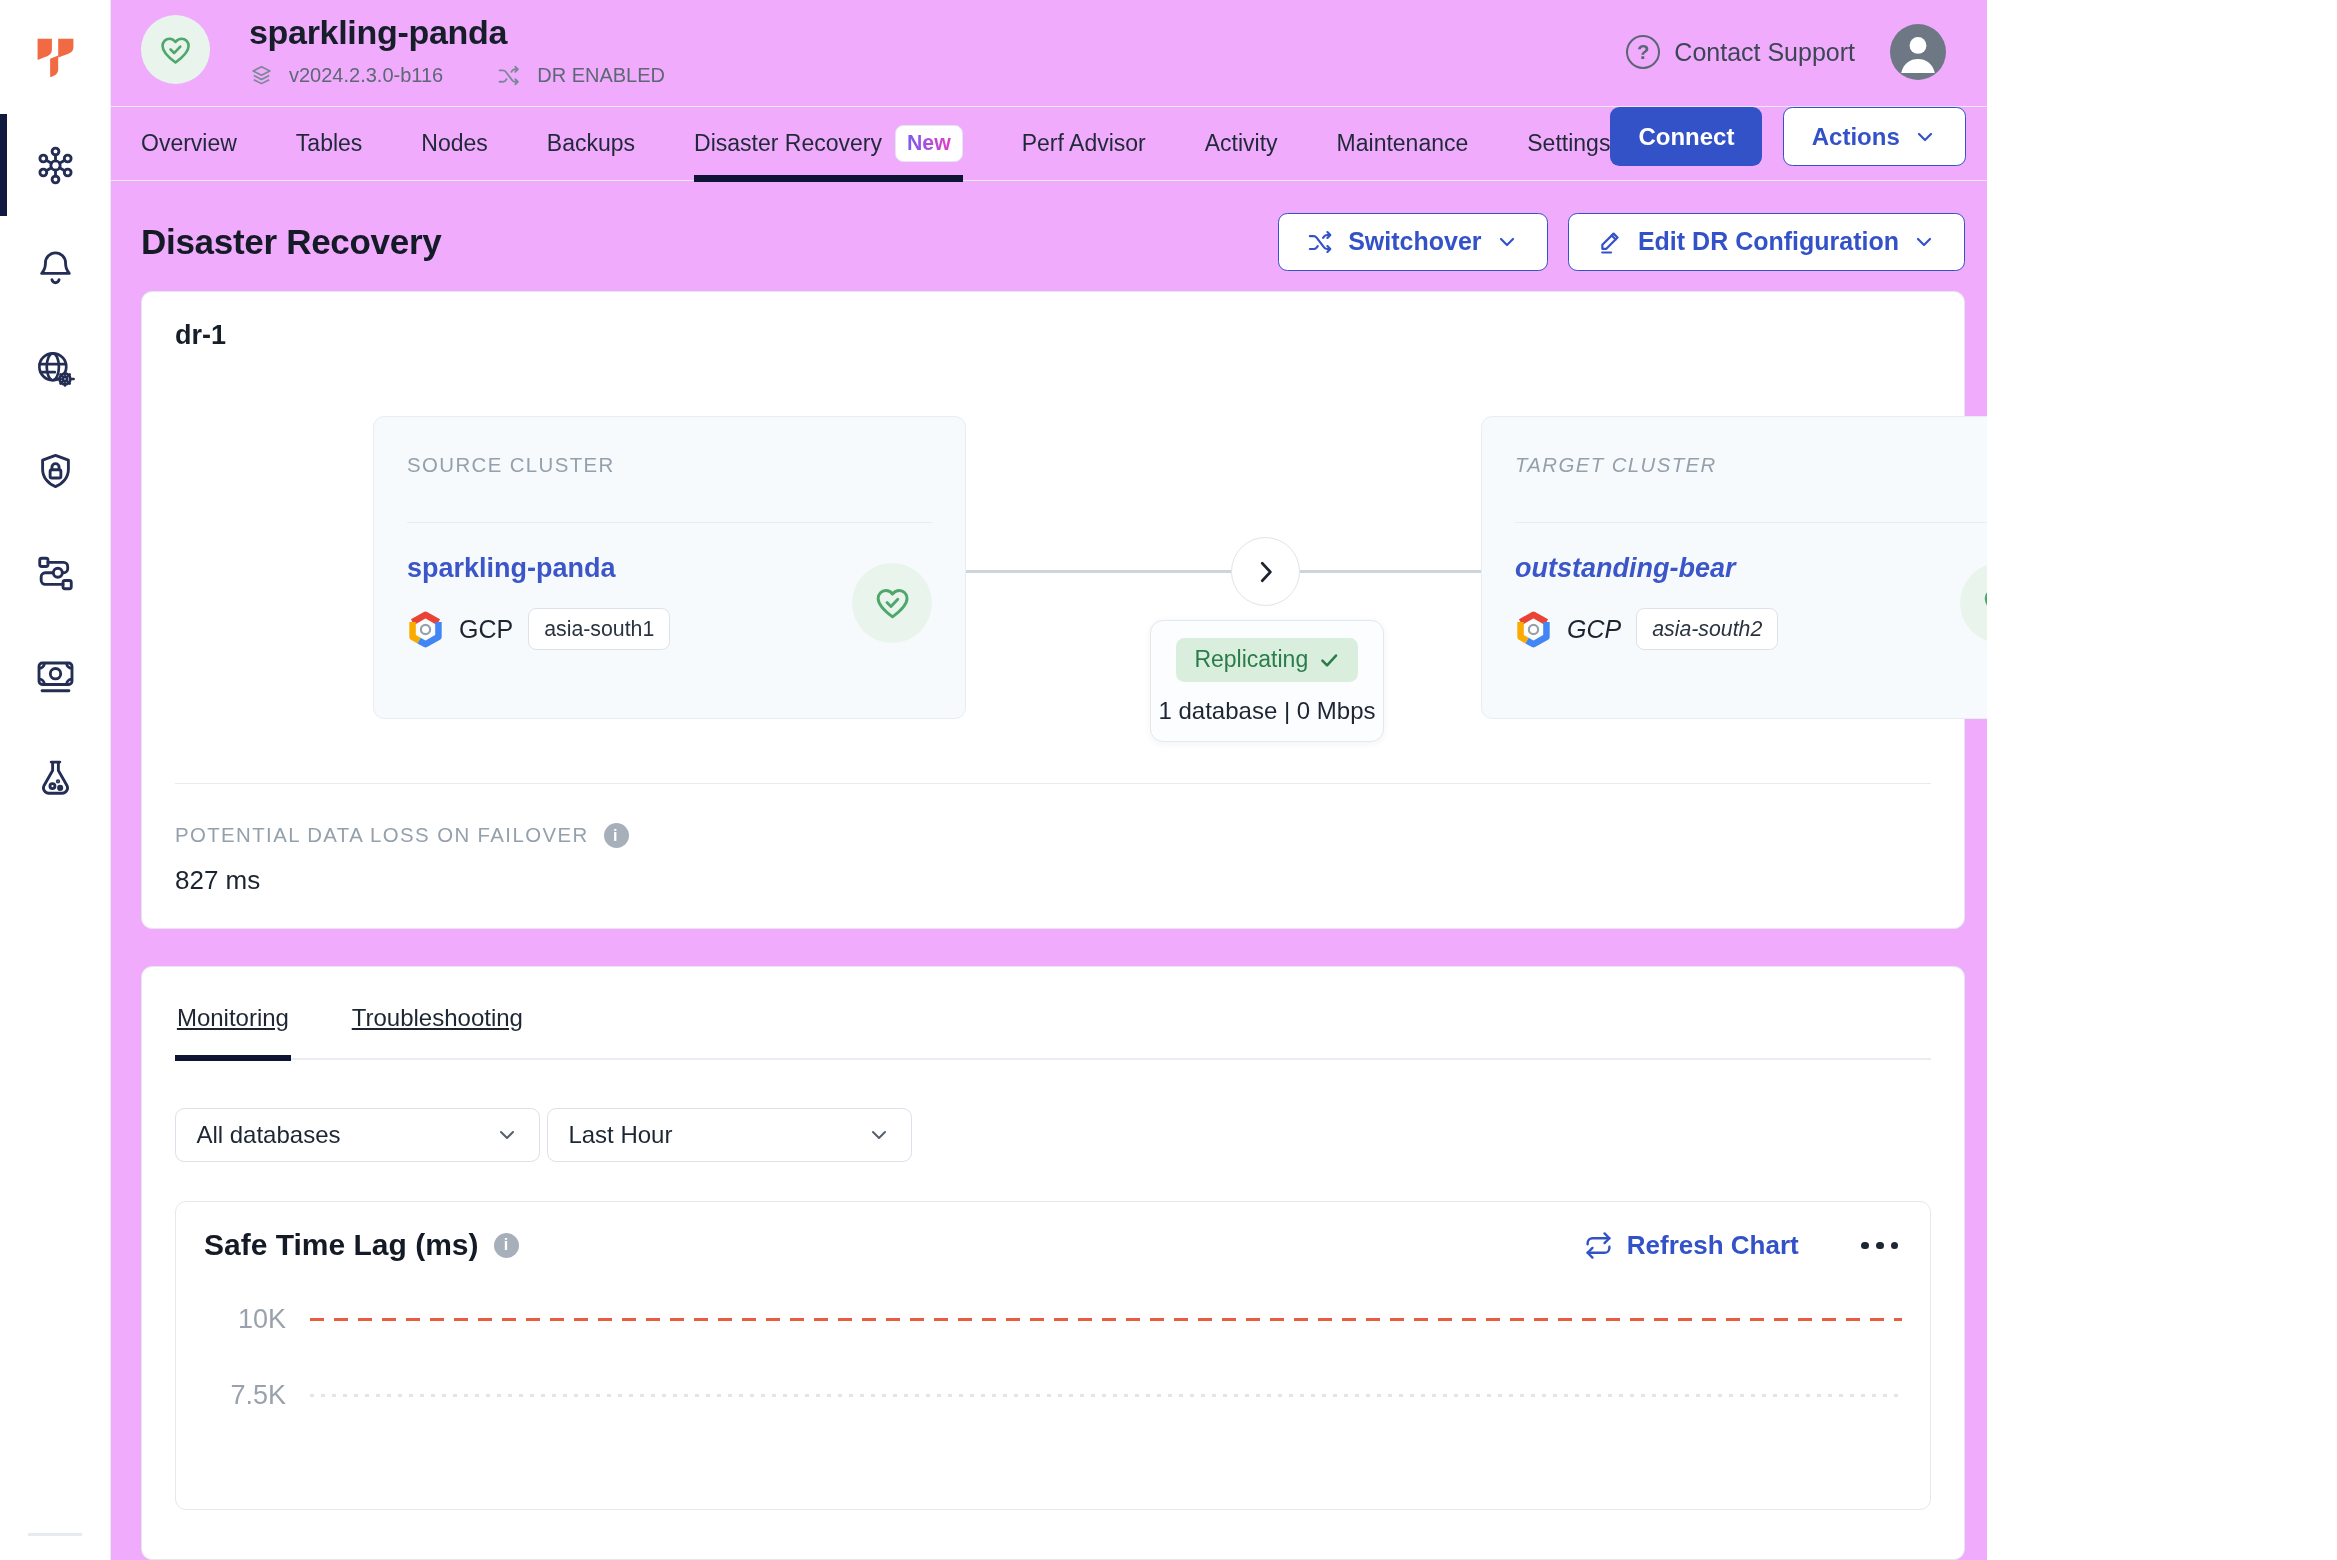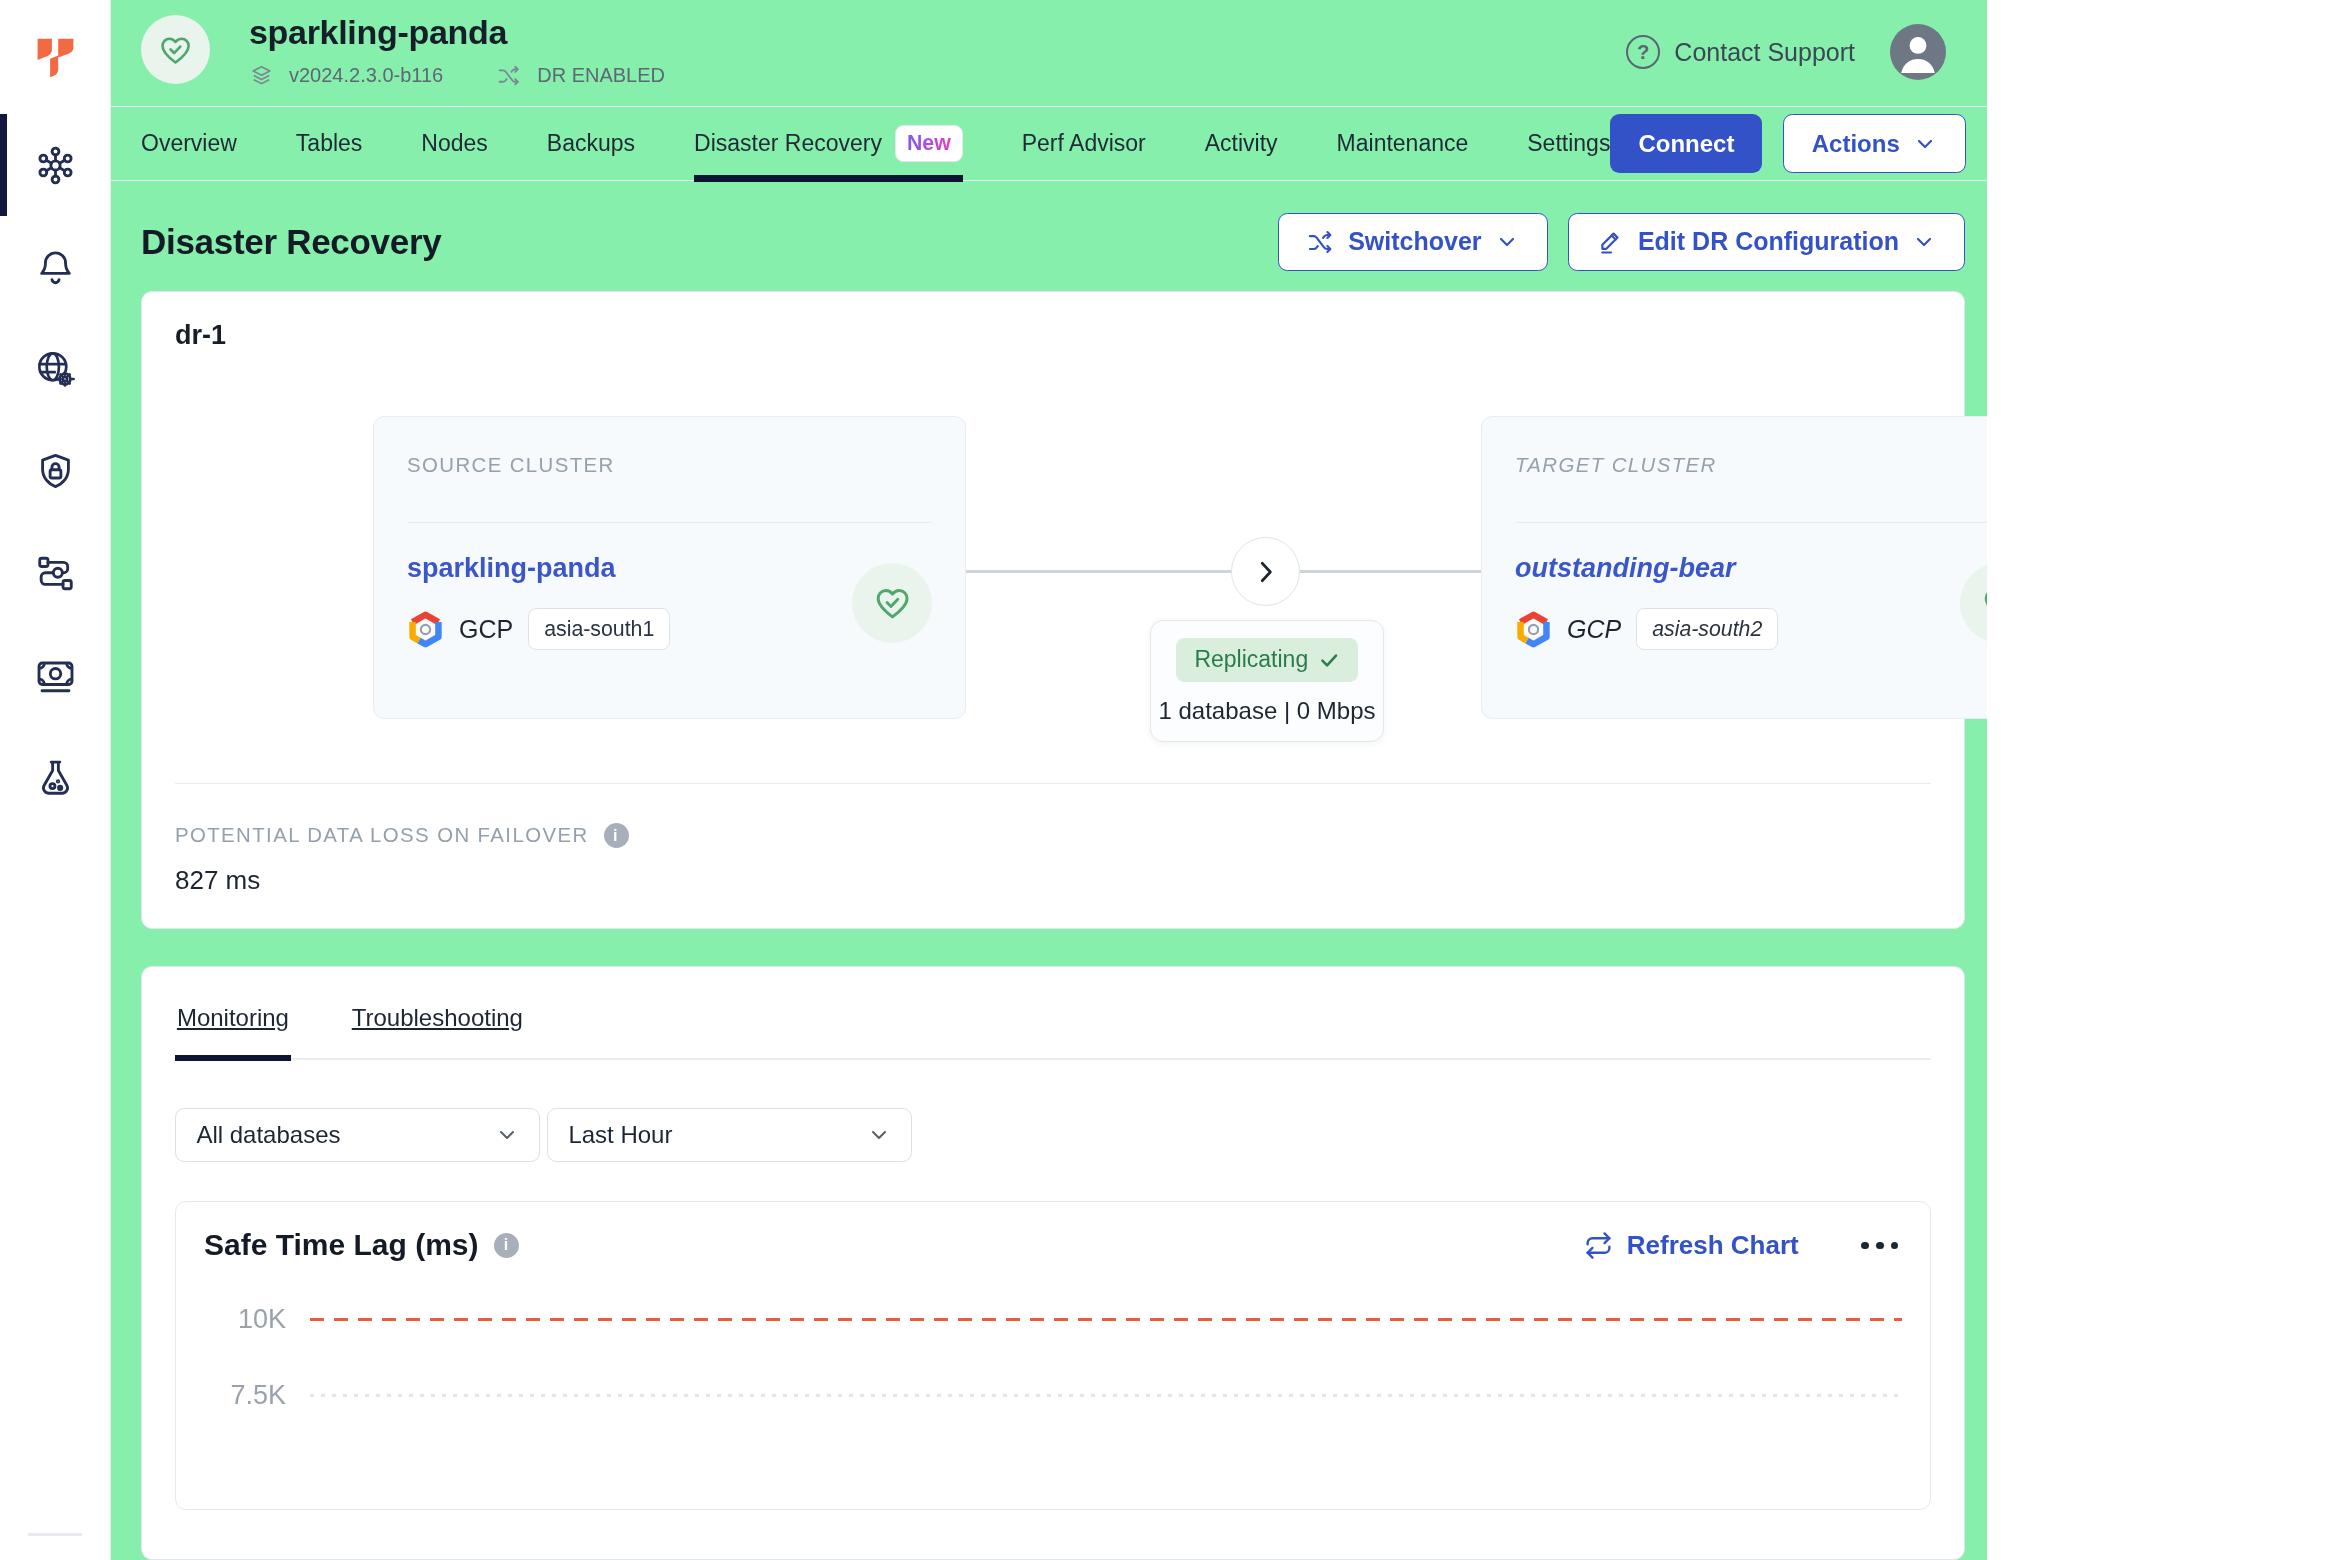--- a/index.html
+++ b/index.html
@@ -1,18 +1,18 @@
 <!DOCTYPE html>
 <html style="font-size:15px"><head>
 <meta charset="utf-8">
 <style>
   * { box-sizing: border-box; margin: 0; padding: 0; }
   html,body { margin:0; }
   body { font-family: "Liberation Sans", sans-serif; background:#fff; }
-  .screen { position:relative; width:1987px; height:1560px; display:flex; overflow:hidden; background:#86efac; color:#1c2430; }
+  .screen { position:relative; width:1987px; height:1560px; display:flex; overflow:hidden; background:#f0abfc; color:#1c2430; }
 
   
   .sidebar { position:relative; width:111px; flex:0 0 111px; background:#fff; border-right:1.9px solid #e8ebef; display:flex; flex-direction:column; align-items:center; }
   .logo-wrap { height:114px; width:100%; display:flex; align-items:center; justify-content:center; cursor:pointer; }
   .side-nav { display:flex; flex-direction:column; width:100%; }
   .side-item { height:102px; width:100%; display:flex; align-items:center; justify-content:center; color:#242e55; cursor:pointer; }
   .side-item svg { width:43px; height:43px; }
   .active-bar { position:absolute; left:0; top:114px; width:6.5px; height:102px; background:#111a3e; }
   .side-divider { position:absolute; left:28px; bottom:24px; width:54px; height:2.8px; background:#e7ebef; }
 
@@ -38,21 +38,21 @@
   .avatar svg { width:56px; height:56px; }
 
   
   .tabsbar { height:107px; border-bottom:1.9px solid #e7eaee; display:flex; align-items:stretch; padding:0 22px 0 30px; }
   .tabs { display:flex; gap:59px; align-items:stretch; }
   .tab { position:relative; display:flex; align-items:center; gap:13px; font-size:23px; color:#1f2937; cursor:pointer; white-space:nowrap; }
   .tab.active::after { content:""; position:absolute; left:0; right:0; bottom:-1.9px; height:6.5px; background:#0e1433; }
   .new-badge { border:1.9px solid #e3e7ee; border-radius:8.3px; padding:4.6px 11px; font-size:21.3px; font-weight:700;
     background:#fff;text-align:center; }
   .new-badge span { background:linear-gradient(90deg,#7b5cf0,#e23cc8); -webkit-background-clip:text; background-clip:text; color:transparent; }
-  .tab-actions { margin-left:auto; display:flex; align-items:center; gap:20.4px; }
+  .tab-actions { margin-left:auto; display:flex; gap:20.4px; }
   .btn { display:flex; align-items:center; gap:13px; height:59px; border-radius:9.3px; font-size:24px; font-weight:600; padding:0 28px; cursor:pointer; white-space:nowrap; border:none; font-family:inherit; }
   .btn.primary { background:#3452c8; color:#fff; }
   .btn.outline { background:#fff; border:1.9px solid #3452c8; color:#3452c8; }
   .btn svg.chev { width:24px; height:24px; }
   .btn svg.bicon { width:28px; height:28px; }
 
   
   .content { padding:0 22px 0 30px; flex:1; }
   .page-head { margin-top:32px; display:flex; align-items:center; justify-content:space-between; }
   .page-title { font-size:35px; font-weight:700; color:#141b26; letter-spacing:-0.3px; }

